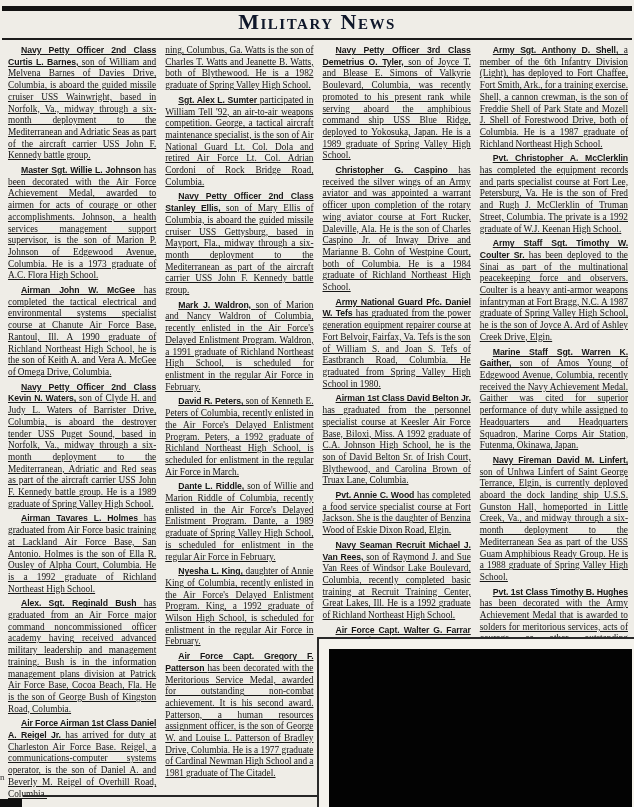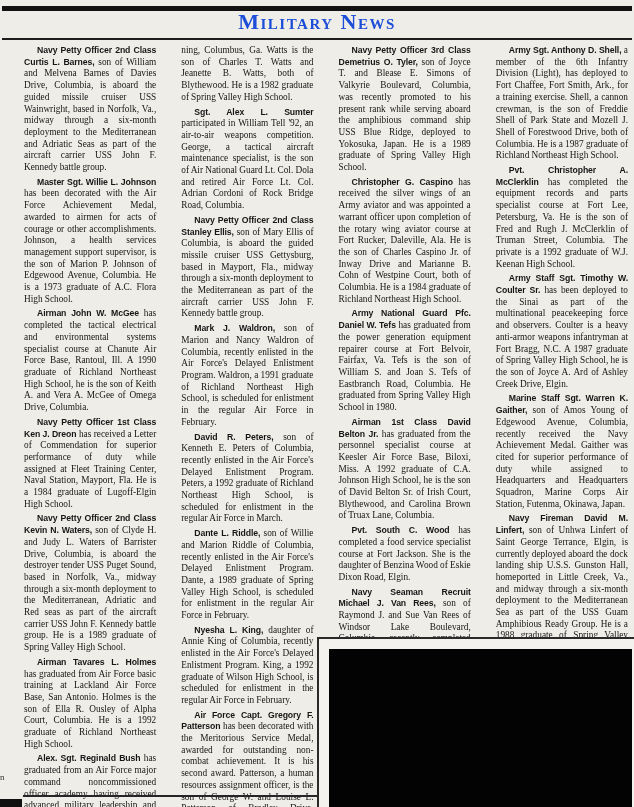--- a/index.html
+++ b/index.html
@@ -6,33 +6,33 @@
   body{
     width:634px;height:807px;overflow:hidden;position:relative;
     background:#efede7;color:#161616;
     font-family:"Liberation Serif", serif;
   }
   .page{position:absolute;inset:0;}
   .rule-top{position:absolute;top:6px;left:2px;width:630px;height:5px;background:#121212;}
   .masthead{
     position:absolute;top:9px;left:0;width:100%;text-align:center;
     font-weight:bold;font-size:22px;letter-spacing:1.5px;
-    font-variant:small-caps;color:#1d4ed8;
+    font-variant:small-caps;color:#0f172a;
   }
   .rule-under{position:absolute;top:38px;left:2px;width:630px;height:2px;background:#1c1c1c;}
   .columns{
     position:absolute;top:45px;left:8px;width:620px;height:755px;
     display:flex;gap:9px;
   }
   .col{
     flex:1 1 0;min-width:0;
     font-size:9.3px;line-height:11.7px;text-align:justify;
     hyphens:auto;-webkit-hyphens:auto;word-spacing:-0.2px;
   }
-  .para{margin:0 0 3px 16px;text-indent:13px;}
+  .para{margin:0 0 3px 0;text-indent:13px;text-decoration:underline;}
   .para.cont{text-indent:0;}
   .lead{
     font-family:"Liberation Sans", sans-serif;
     font-weight:700;font-size:8.7px;letter-spacing:-0.1px;
   }
   
   .clip-panel{
     position:absolute;left:317px;top:637px;width:317px;height:170px;
     background:#f4f2ec;border-left:2px solid #2a2a2a;border-top:2px solid #2a2a2a;
   }
@@ -48,42 +48,41 @@
 <div class="page">
   <div class="rule-top"></div>
   <div class="masthead">Military News</div>
   <div class="rule-under"></div>
 
   <div class="columns">
     <div class="col">
         <p class="para"><span class="lead">Navy Petty Officer 2nd Class Curtis L. Barnes, </span>son of William and Melvena Barnes of Davies Drive, Columbia, is aboard the guided missile cruiser USS Wainwright, based in Norfolk, Va., midway through a six-month deployment to the Mediterranean and Adriatic Seas as part of the aircraft carrier USS John F. Kennedy battle group.</p>
         <p class="para"><span class="lead">Master Sgt. Willie L. Johnson </span>has been decorated with the Air Force Achievement Medal, awarded to airmen for acts of courage or other accomplishments. Johnson, a health services management support supervisor, is the son of Marion P. Johnson of Edgewood Avenue, Columbia. He is a 1973 graduate of A.C. Flora High School.</p>
         <p class="para"><span class="lead">Airman John W. McGee </span>has completed the tactical electrical and environmental systems specialist course at Chanute Air Force Base, Rantoul, Ill. A 1990 graduate of Richland Northeast High School, he is the son of Keith A. and Vera A. McGee of Omega Drive, Columbia.</p>
-        <p class="para"><span class="lead">Navy Petty Officer 1st Class Ken J. Dreon </span>has received a Letter of Commendation for superior performance of duty while assigned at Fleet Training Center, Naval Station, Mayport, Fla. He is a 1984 graduate of Lugoff-Elgin High School.</p>
         <p class="para"><span class="lead">Navy Petty Officer 2nd Class Kevin N. Waters, </span>son of Clyde H. and Judy L. Waters of Barrister Drive, Columbia, is aboard the destroyer tender USS Puget Sound, based in Norfolk, Va., midway through a six-month deployment to the Mediterranean, Adriatic and Red seas as part of the aircraft carrier USS John F. Kennedy battle group. He is a 1989 graduate of Spring Valley High School.</p>
         <p class="para"><span class="lead">Airman Tavares L. Holmes </span>has graduated from Air Force basic training at Lackland Air Force Base, San Antonio. Holmes is the son of Ella R. Ousley of Alpha Court, Columbia. He is a 1992 graduate of Richland Northeast High School.</p>
         <p class="para"><span class="lead">Alex. Sgt. Reginald Bush </span>has graduated from an Air Force major command noncommissioned officer academy having received advanced military leadership and management training. Bush is in the information management plans division at Patrick Air Force Base, Cocoa Beach, Fla. He is the son of George Bush of Kingston Road, Columbia.</p>
         <p class="para"><span class="lead">Air Force Airman 1st Class Daniel A. Reigel Jr. </span>has arrived for duty at Charleston Air Force Base. Reigel, a communications-computer systems operator, is the son of Daniel A. and Beverly M. Reigel of Overhill Road, Columbia.</p>
       </div>
     <div class="col">
         <p class="para cont">ning, Columbus, Ga. Watts is the son of Charles T. Watts and Jeanette B. Watts, both of Blythewood. He is a 1982 graduate of Spring Valley High School.</p>
         <p class="para"><span class="lead">Sgt. Alex L. Sumter </span>participated in William Tell '92, an air-to-air weapons competition. George, a tactical aircraft maintenance specialist, is the son of Air National Guard Lt. Col. Dola and retired Air Force Lt. Col. Adrian Cordoni of Rock Bridge Road, Columbia.</p>
         <p class="para"><span class="lead">Navy Petty Officer 2nd Class Stanley Ellis, </span>son of Mary Ellis of Columbia, is aboard the guided missile cruiser USS Gettysburg, based in Mayport, Fla., midway through a six-month deployment to the Mediterranean as part of the aircraft carrier USS John F. Kennedy battle group.</p>
         <p class="para"><span class="lead">Mark J. Waldron, </span>son of Marion and Nancy Waldron of Columbia, recently enlisted in the Air Force's Delayed Enlistment Program. Waldron, a 1991 graduate of Richland Northeast High School, is scheduled for enlistment in the regular Air Force in February.</p>
         <p class="para"><span class="lead">David R. Peters, </span>son of Kenneth E. Peters of Columbia, recently enlisted in the Air Force's Delayed Enlistment Program. Peters, a 1992 graduate of Richland Northeast High School, is scheduled for enlistment in the regular Air Force in March.</p>
         <p class="para"><span class="lead">Dante L. Riddle, </span>son of Willie and Marion Riddle of Columbia, recently enlisted in the Air Force's Delayed Enlistment Program. Dante, a 1989 graduate of Spring Valley High School, is scheduled for enlistment in the regular Air Force in February.</p>
         <p class="para"><span class="lead">Nyesha L. King, </span>daughter of Annie King of Columbia, recently enlisted in the Air Force's Delayed Enlistment Program. King, a 1992 graduate of Wilson High School, is scheduled for enlistment in the regular Air Force in February.</p>
         <p class="para"><span class="lead">Air Force Capt. Gregory F. Patterson </span>has been decorated with the Meritorious Service Medal, awarded for outstanding non-combat achievement. It is his second award. Patterson, a human resources assignment officer, is the son of George W. and Louise L. Patterson of Bradley Drive, Columbia. He is a 1977 graduate of Cardinal Newman High School and a 1981 graduate of The Citadel.</p>
       </div>
     <div class="col">
         <p class="para"><span class="lead">Navy Petty Officer 3rd Class Demetrius O. Tyler, </span>son of Joyce T. and Blease E. Simons of Valkyrie Boulevard, Columbia, was recently promoted to his present rank while serving aboard the amphibious command ship USS Blue Ridge, deployed to Yokosuka, Japan. He is a 1989 graduate of Spring Valley High School.</p>
         <p class="para"><span class="lead">Christopher G. Caspino </span>has received the silver wings of an Army aviator and was appointed a warrant officer upon completion of the rotary wing aviator course at Fort Rucker, Daleville, Ala. He is the son of Charles Caspino Jr. of Inway Drive and Marianne B. Cohn of Westpine Court, both of Columbia. He is a 1984 graduate of Richland Northeast High School.</p>
         <p class="para"><span class="lead">Army National Guard Pfc. Daniel W. Tefs </span>has graduated from the power generation equipment repairer course at Fort Belvoir, Fairfax, Va. Tefs is the son of William S. and Joan S. Tefs of Eastbranch Road, Columbia. He graduated from Spring Valley High School in 1980.</p>
         <p class="para"><span class="lead">Airman 1st Class David Belton Jr. </span>has graduated from the personnel specialist course at Keesler Air Force Base, Biloxi, Miss. A 1992 graduate of C.A. Johnson High School, he is the son of David Belton Sr. of Irish Court, Blythewood, and Carolina Brown of Truax Lane, Columbia.</p>
-        <p class="para"><span class="lead">Pvt. South C. Wood </span>has completed a food service specialist course at Fort Jackson. She is the daughter of Benzina Wood of Eskie Dixon Road, Elgin.</p>
+        <p class="para"><span class="lead">Pvt. Annie C. Wood </span>has completed a food service specialist course at Fort Jackson. She is the daughter of Benzina Wood of Eskie Dixon Road, Elgin.</p>
         <p class="para"><span class="lead">Navy Seaman Recruit Michael J. Van Rees, </span>son of Raymond J. and Sue Van Rees of Windsor Lake Boulevard, Columbia, recently completed basic training at Recruit Training Center, Great Lakes, Ill. He is a 1992 graduate of Richland Northeast High School.</p>
         <p class="para"><span class="lead">Air Force Capt. Walter G. Farrar </span>has arrived for duty at Shaw Air Force Base, Sumter. Farrar, a fighter pilot, is the son of Walter G. and Teena Farrar of Spring Valley Road, Columbia. The captain is a 1978 graduate of Spring Valley High School and a 1983 graduate of the University of South Carolina.</p>
       </div>
     <div class="col">
         <p class="para"><span class="lead">Army Sgt. Anthony D. Shell, </span>a member of the 6th Infantry Division (Light), has deployed to Fort Chaffee, Fort Smith, Ark., for a training exercise. Shell, a cannon crewman, is the son of Freddie Shell of Park State and Mozell J. Shell of Forestwood Drive, both of Columbia. He is a 1987 graduate of Richland Northeast High School.</p>
         <p class="para"><span class="lead">Pvt. Christopher A. McClerklin </span>has completed the equipment records and parts specialist course at Fort Lee, Petersburg, Va. He is the son of Fred and Rugh J. McClerklin of Truman Street, Columbia. The private is a 1992 graduate of W.J. Keenan High School.</p>
         <p class="para"><span class="lead">Army Staff Sgt. Timothy W. Coulter Sr. </span>has been deployed to the Sinai as part of the multinational peacekeeping force and observers. Coulter is a heavy anti-armor weapons infantryman at Fort Bragg, N.C. A 1987 graduate of Spring Valley High School, he is the son of Joyce A. Ard of Ashley Creek Drive, Elgin.</p>
         <p class="para"><span class="lead">Marine Staff Sgt. Warren K. Gaither, </span>son of Amos Young of Edgewood Avenue, Columbia, recently received the Navy Achievement Medal. Gaither was cited for superior performance of duty while assigned to Headquarters and Headquarters Squadron, Marine Corps Air Station, Futenma, Okinawa, Japan.</p>
         <p class="para"><span class="lead">Navy Fireman David M. Linfert, </span>son of Unhwa Linfert of Saint George Terrance, Elgin, is currently deployed aboard the dock landing ship U.S.S. Gunston Hall, homeported in Little Creek, Va., and midway through a six-month deployment to the Mediterranean Sea as part of the USS Guam Amphibious Ready Group. He is a 1988 graduate of Spring Valley High School.</p>
         <p class="para"><span class="lead">Pvt. 1st Class Timothy B. Hughes </span>has been decorated with the Army Achievement Medal that is awarded to solders for meritorious services, acts of courage or other outstanding achievements. A light wheel vehicle mechanic, he is the son of Judy R. Hubes if Windwood Drive, Elgi, and Jon Hughes, Pittsburgh.</p>

